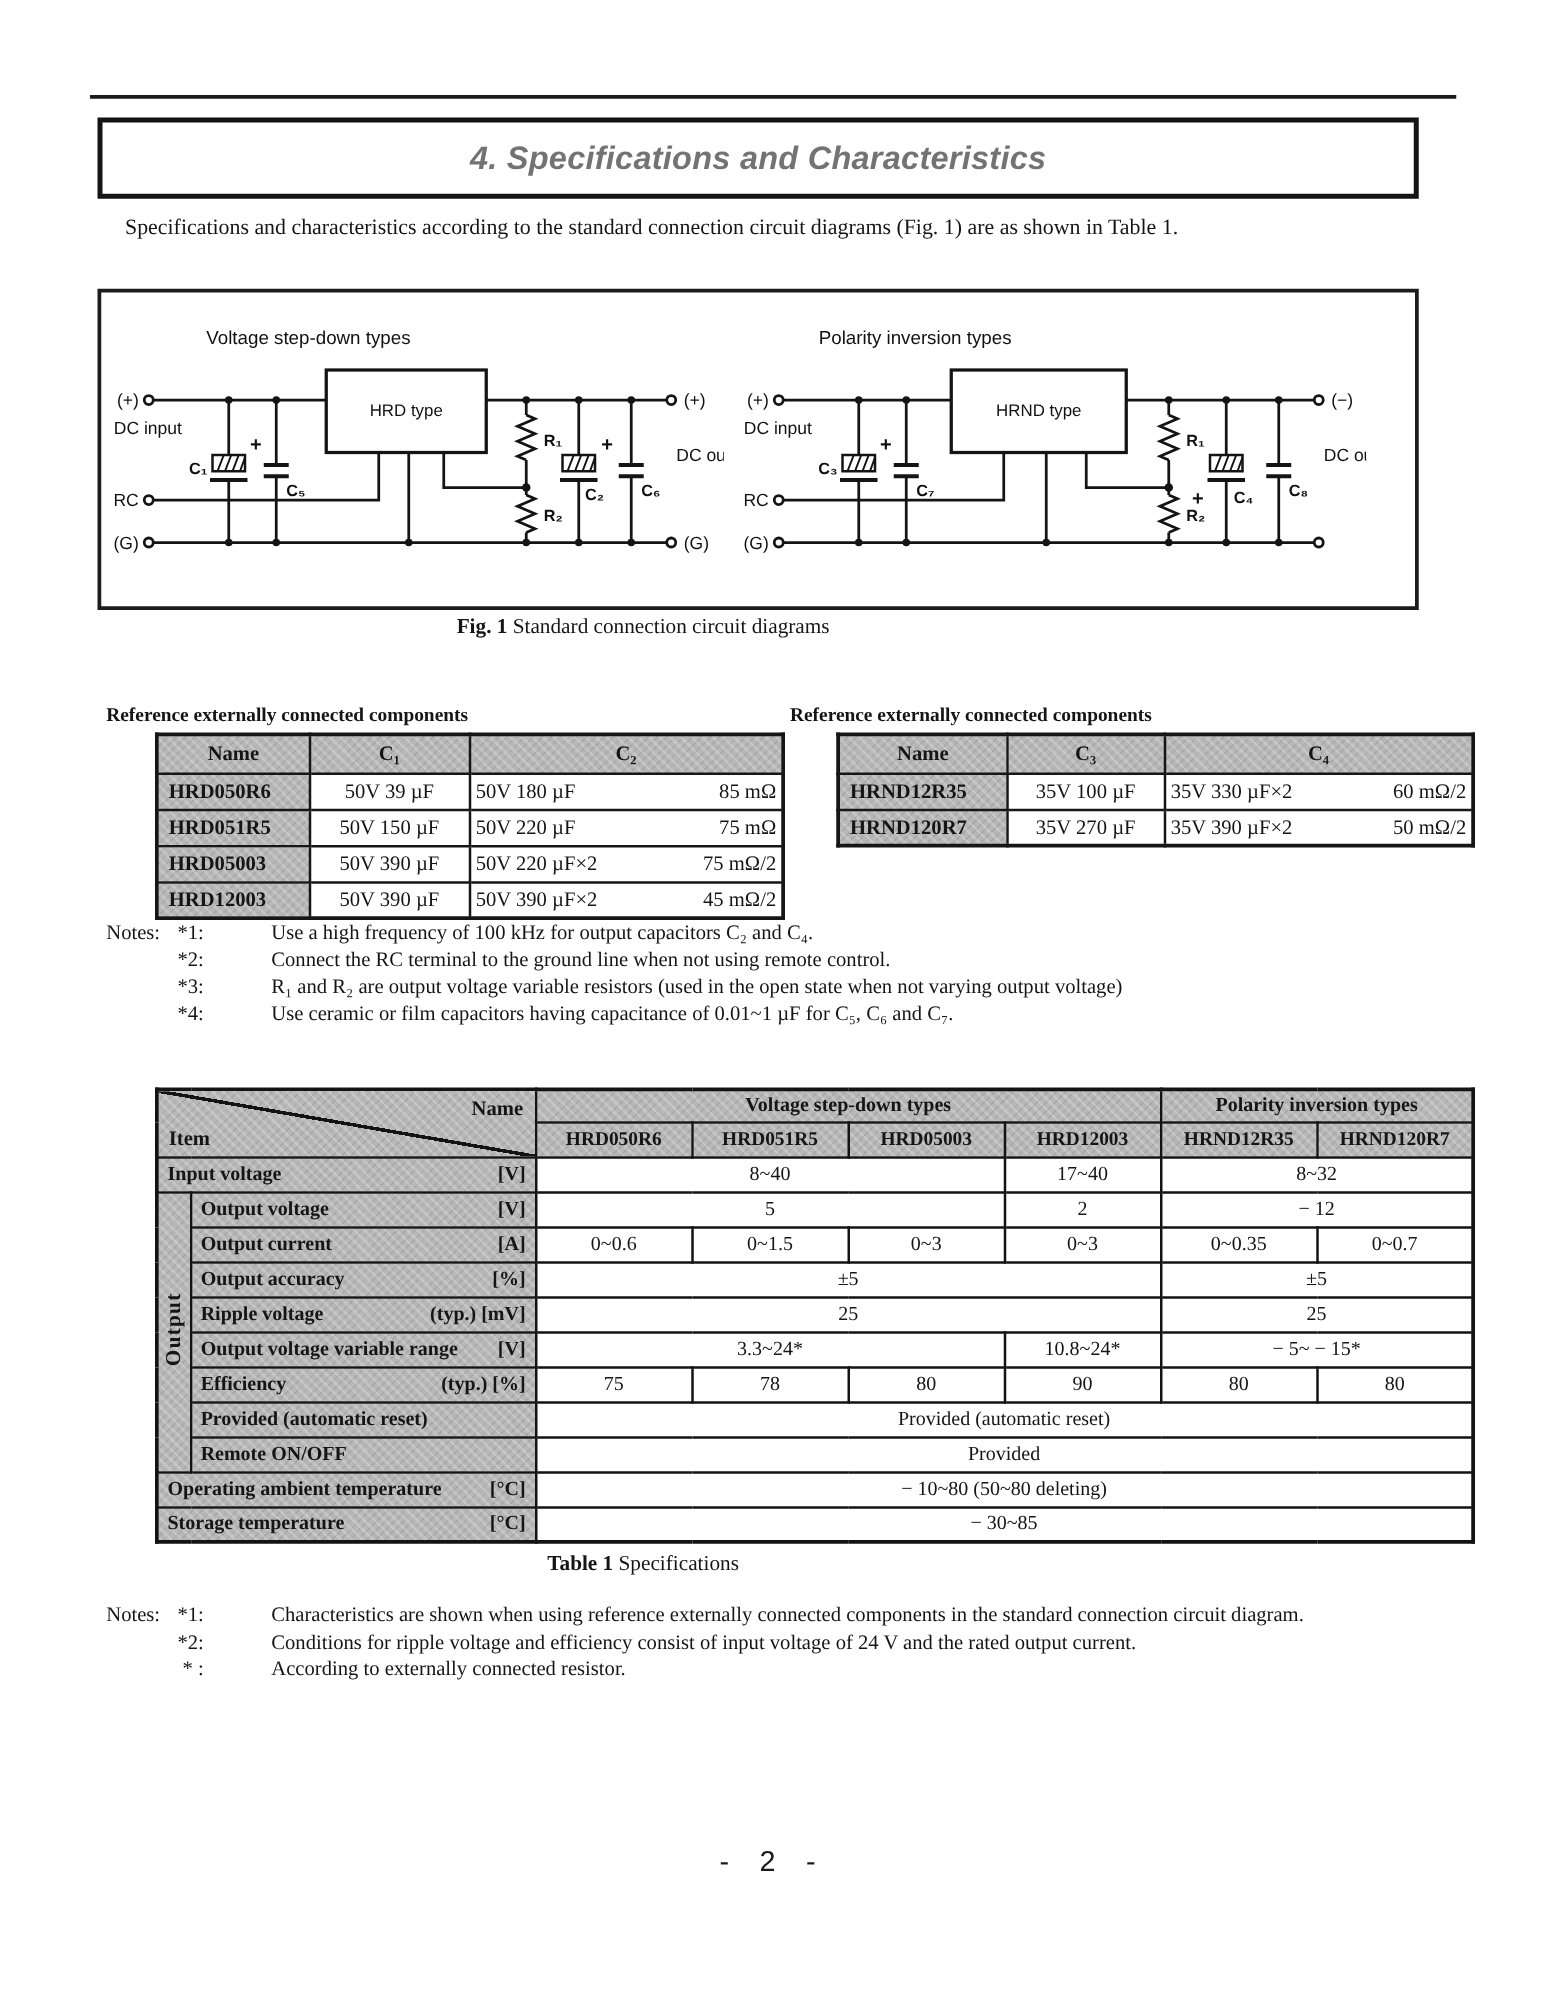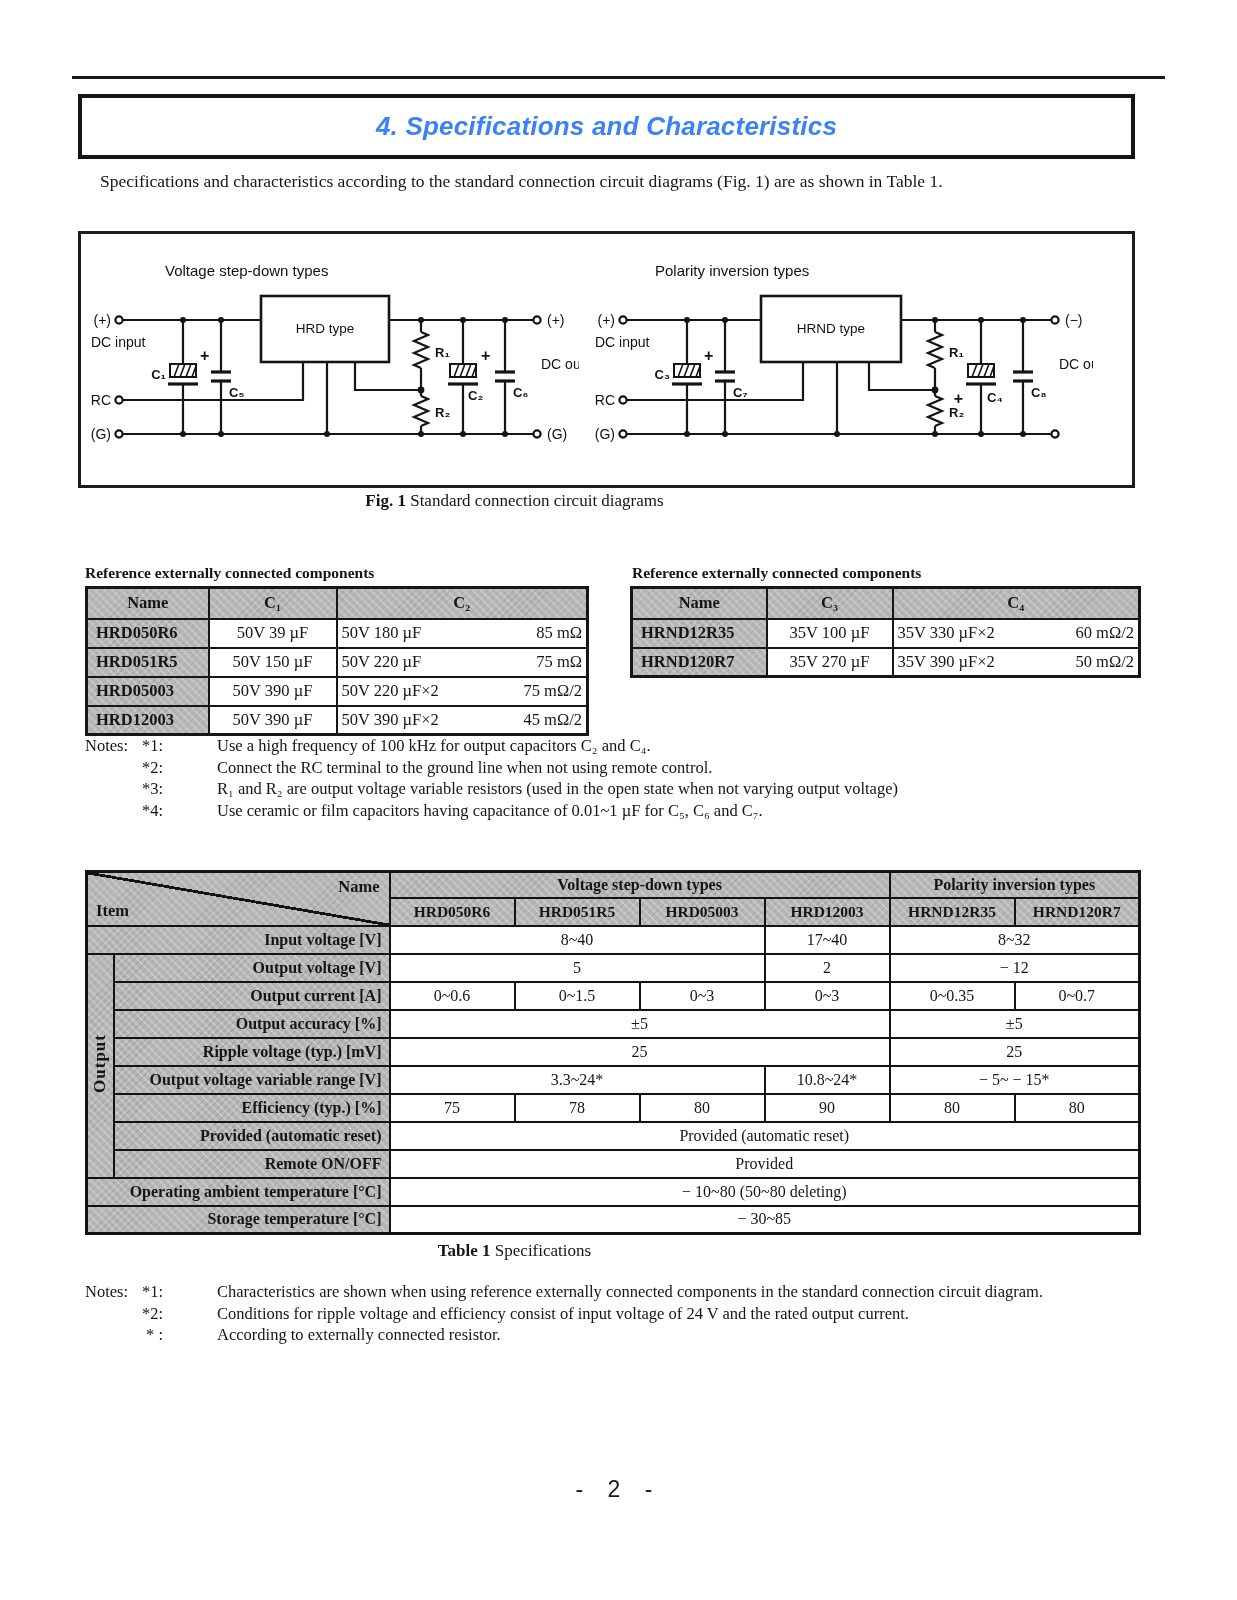--- a/index.html
+++ b/index.html
@@ -4,21 +4,21 @@
 <style>
   * { margin:0; padding:0; box-sizing:border-box; }
   body { width:1237px; height:1600px; background:#ffffff; font-family:"Liberation Serif", serif; color:#151515; position:relative; overflow:hidden; }
   .abs { position:absolute; }
 
   .rule-top { left:72px; top:76px; width:1093px; height:3px; background:#1b1b1b; }
 
   .title-box { left:78px; top:94px; width:1057px; height:65px; border:4px solid #141414;
     display:flex; align-items:center; justify-content:center; }
   .title-box h1 { font-family:"Liberation Sans", sans-serif; font-style:italic; font-weight:bold;
-    font-size:26px; letter-spacing:.2px; color:#3b82f6; }
+    font-size:26px; letter-spacing:.2px; color:#737373; }
 
   .intro { left:100px; top:171px; width:1060px; font-size:17.5px; }
 
   .fig-box { left:78px; top:231px; width:1057px; height:257px; border:3px solid #1c1c1c; }
   .circ-title { position:absolute; font-family:"Liberation Sans", sans-serif; font-size:15px; color:#111; }
   .circ-title.left { left:84px; top:28px; }
   .circ-title.right { left:574px; top:28px; }
   svg.circuit { position:absolute; top:48px; }
   svg.circuit.left { left:8px; }
   svg.circuit.right { left:512px; }
@@ -44,21 +44,21 @@
     background-color:#b7b7b7;
     background-image:
       repeating-linear-gradient(45deg, rgba(255,255,255,.22) 0 2px, rgba(0,0,0,0) 2px 6px),
       repeating-linear-gradient(-45deg, rgba(0,0,0,.10) 0 1px, rgba(0,0,0,0) 1px 5px);
   }
 
   .ref-heading { font-size:15.5px; font-weight:bold; }
   .ref-heading.left { left:85px; top:564px; }
   .ref-heading.right { left:632px; top:564px; }
 
-  table { border-collapse:collapse; table-layout:fixed; }
+  table { border-collapse:collapse; table-layout:fixed;margin-left:39px; }
   table.ref { border:3px solid #161616; position:absolute; }
   table.ref th, table.ref td { border:2px solid #161616; font-size:16.5px; text-align:center; height:29px; padding:0 4px; overflow:hidden; white-space:nowrap; }
   table.ref th { height:31px; font-weight:bold; }
   table.ref td.namecell { font-weight:bold; text-align:left; padding-left:8px; }
   table.ref .pair { display:flex; justify-content:space-between; gap:22px; }
   table.ref-left { left:85px; top:586px; width:501px; }
   table.ref-right { left:630px; top:586px; width:508px; }
 
   .notes { width:1085px; font-size:16.5px; line-height:21.5px; }
   .notes-components { left:85px; top:735px; }
@@ -66,21 +66,21 @@
   .note-line { display:flex; }
   .note-prefix { width:50px; flex:0 0 50px; }
   .note-tag { width:28px; flex:0 0 28px; text-align:right; margin-right:6px; }
   .note-text { flex:1;margin-left:48px; }
 
   table.spec { left:85px; top:870px; width:1053px; border:3px solid #131313; position:absolute; }
   table.spec th, table.spec td { border:2px solid #131313; font-size:16px; height:28px; padding:0; overflow:hidden; white-space:nowrap; }
   table.spec .ghead { text-align:center; font-weight:bold; height:26px; font-size:16px; }
   table.spec .mhead { text-align:center; font-weight:bold; font-size:15.5px; }
   table.spec .val { text-align:center; background:#ffffff; font-weight:normal; }
-  .labwrap { display:flex; justify-content:flex-end; align-items:center; padding:0 7px 0 7px; }
+  .labwrap { display:flex; justify-content:space-between; align-items:center; padding:0 7px 0 7px; }
   .labwrap .lab { font-weight:bold; text-align:left; }
   .labwrap .unit { font-weight:bold; text-align:right; padding-left:4px; }
   td.out-strip { text-align:center; vertical-align:middle; }
   .vert { writing-mode:vertical-rl; transform:rotate(180deg); font-weight:bold; font-size:17px; letter-spacing:1px; }
   th.corner { position:relative; }
   th.corner .diag { position:absolute; inset:0;
     background-image:linear-gradient(to top right, rgba(0,0,0,0) calc(50% - 1.4px), #131313 calc(50% - 1.4px), #131313 calc(50% + 1.4px), rgba(0,0,0,0) calc(50% + 1.4px)); }
   th.corner .c-name { position:absolute; top:4px; right:9px; font-weight:bold; font-size:16.5px; }
   th.corner .c-item { position:absolute; bottom:4px; left:8px; font-weight:bold; font-size:16.5px; }
 

